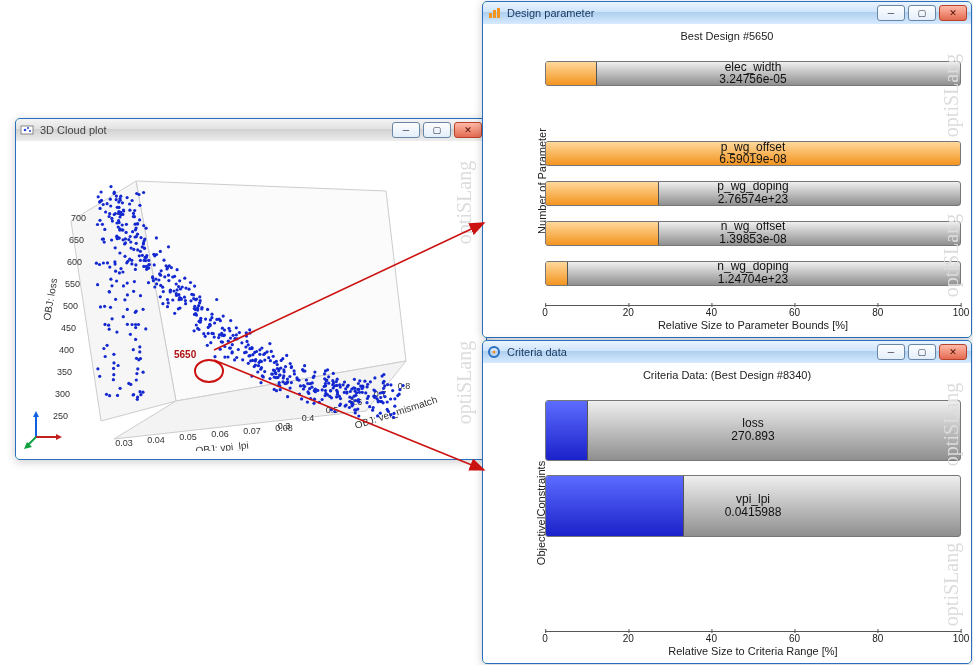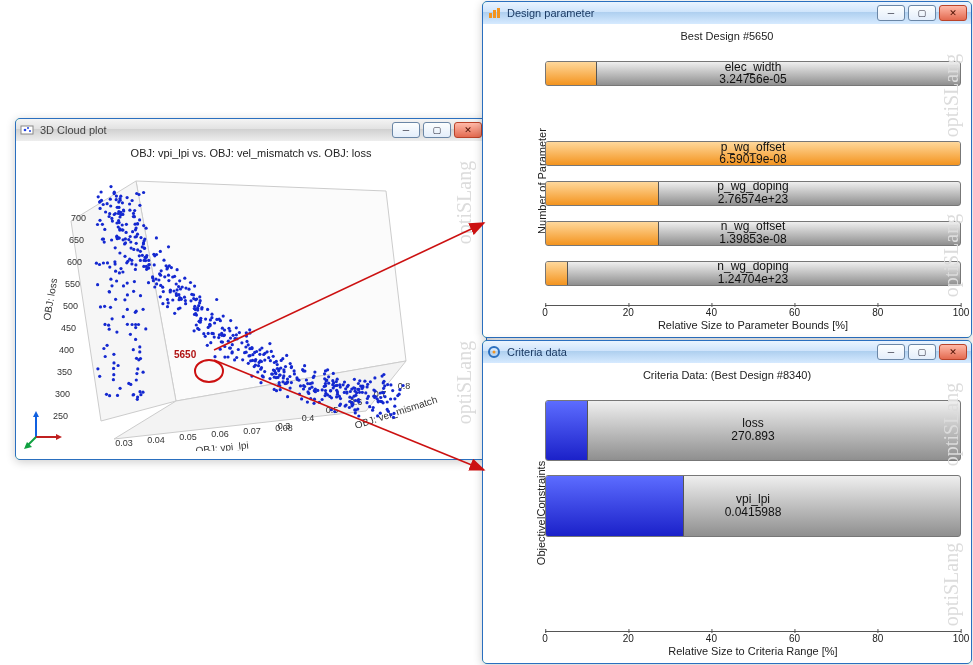--- a/index.html
+++ b/index.html
@@ -234,21 +234,20 @@
       </span>
       <span>3D Cloud plot</span>
       <div class="win-controls">
         <div class="win-btn">─</div>
         <div class="win-btn">▢</div>
         <div class="win-btn close">✕</div>
       </div>
     </div>
     <div class="win-body">
       <div class="panel-inner">
-        <div class="plot-title">OBJ: vpi_lpi vs. OBJ: vel_mismatch vs. OBJ: loss</div>
 
         <svg viewBox="0 0 450 290" width="450" height="290" style="position:absolute; top:20px; left:10px;">
 
           <polygon points="110,20 360,30 380,200 150,240" fill="#fbfbfb" stroke="#ccc"></polygon>
           <polygon points="110,20 150,240 75,260 45,60" fill="#f6f6f6" stroke="#ccc"></polygon>
           <polygon points="150,240 380,200 340,250 88,278" fill="#f3f3f3" stroke="#ccc"></polygon>
 
           <g font-size="9" fill="#333" text-anchor="end">
             <text x="60" y="60">700</text>
             <text x="58" y="82">650</text>

